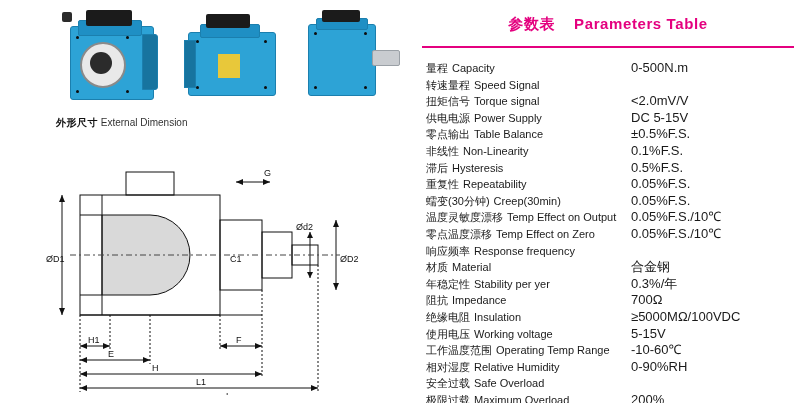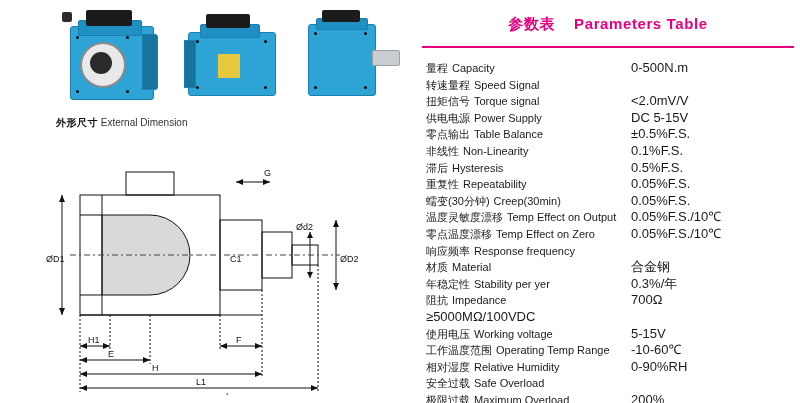--- a/index.html
+++ b/index.html
@@ -367,20 +367,21 @@
         </div>
         <div class="trow">
           <div class="label"><span>年稳定性</span><span class="sep"></span><span>Stability per yer</span></div>
           <div class="value">0.3%/年</div>
         </div>
         <div class="trow">
           <div class="label"><span>阻抗</span><span class="sep"></span><span>Impedance</span></div>
           <div class="value">700Ω</div>
         </div>
         <div class="trow">
+          <div class="label"><span>绝缘电阻</span><span class="sep"></span><span>Insulation</span></div>
           <div class="value">≥5000MΩ/100VDC</div>
         </div>
         <div class="trow">
           <div class="label"><span>使用电压</span><span class="sep"></span><span>Working voltage</span></div>
           <div class="value">5-15V</div>
         </div>
         <div class="trow">
           <div class="label"><span>工作温度范围</span><span class="sep"></span><span>Operating Temp Range</span></div>
           <div class="value">-10-60℃</div>
         </div>

